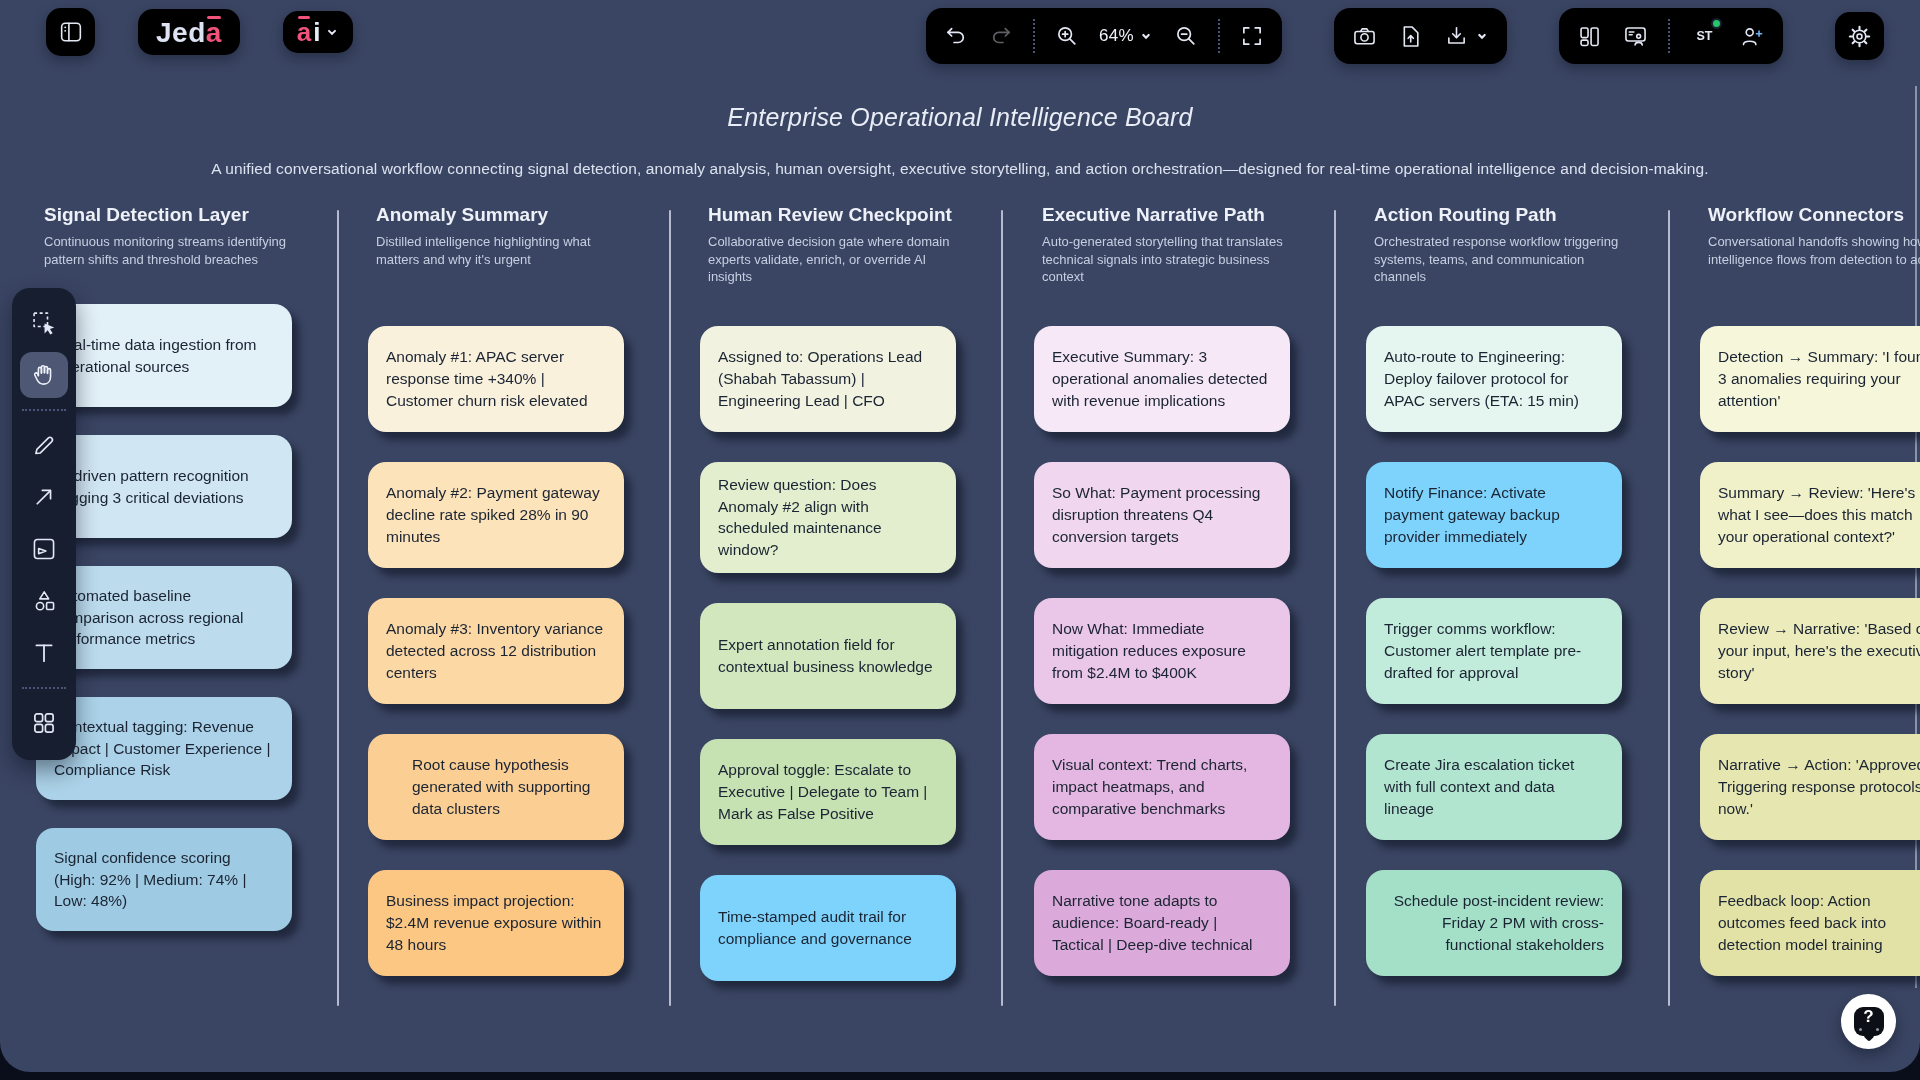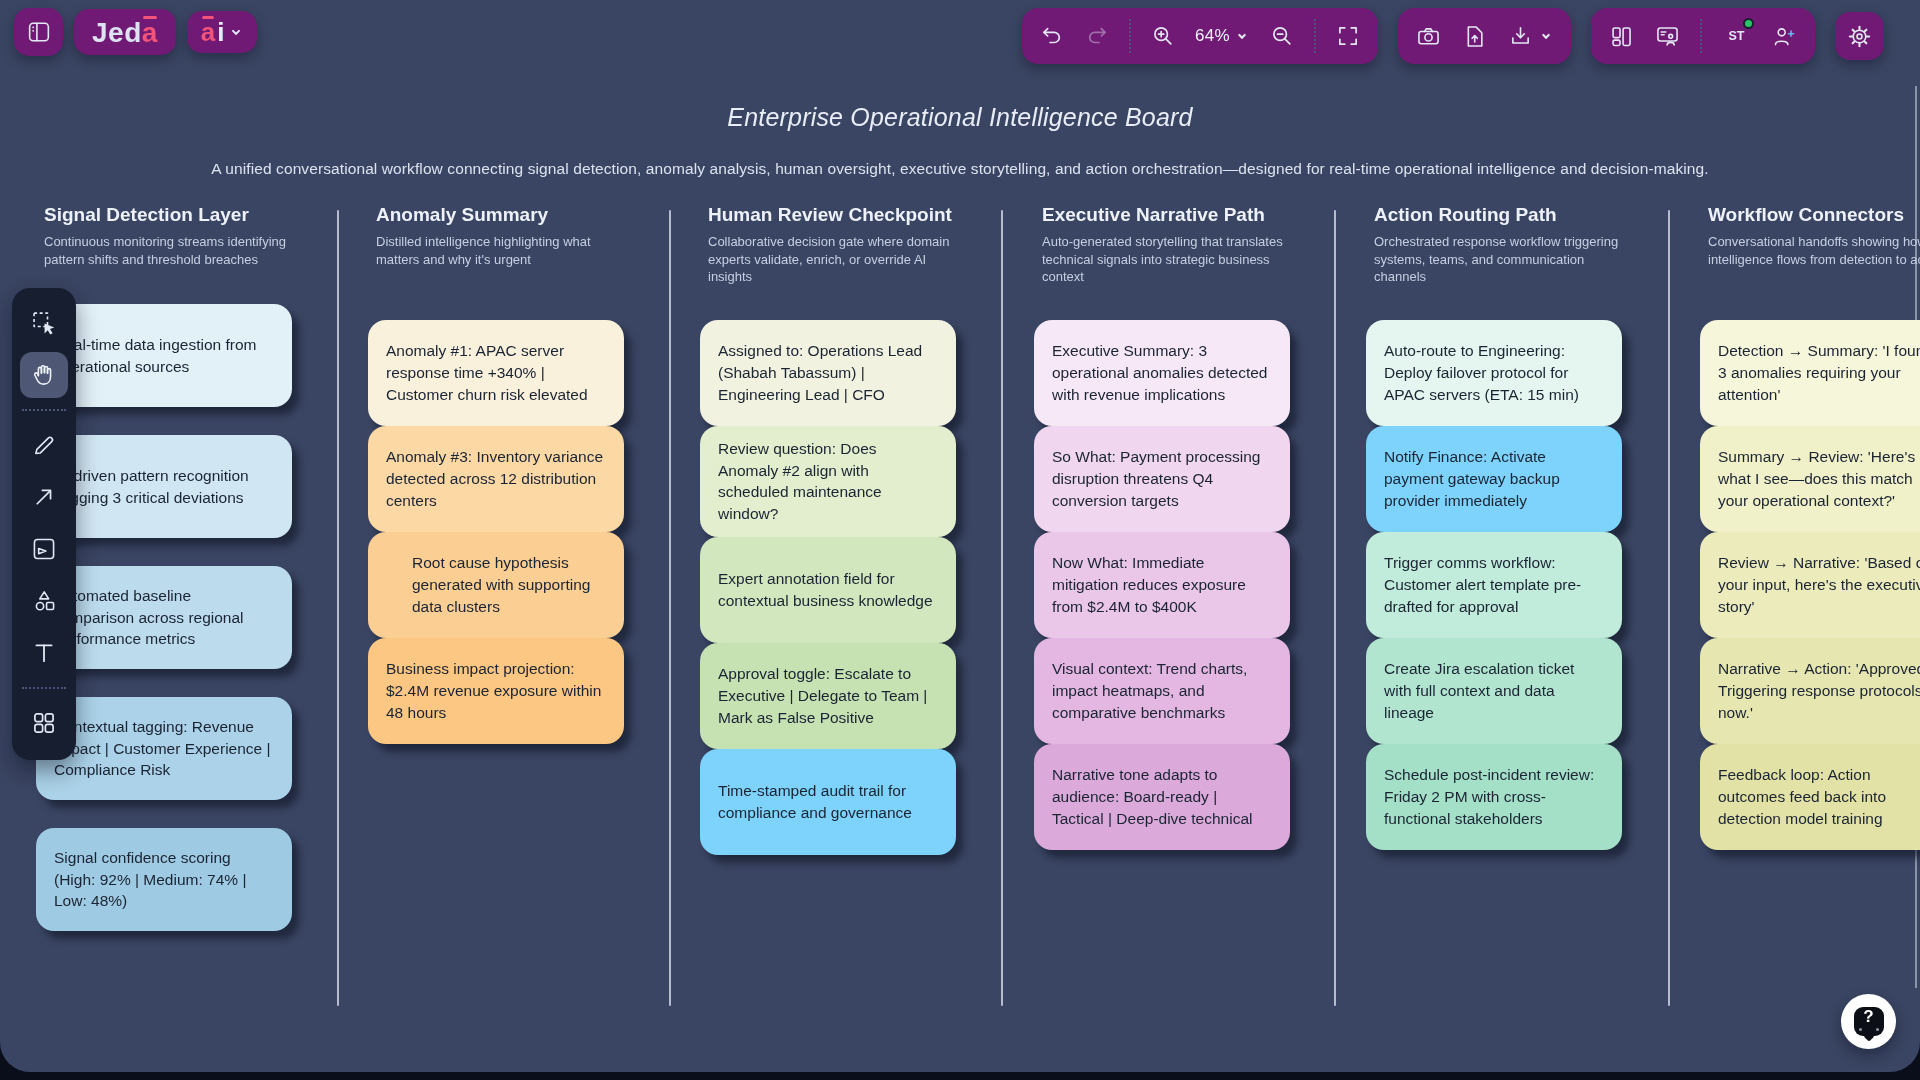--- a/index.html
+++ b/index.html
@@ -6,22 +6,22 @@
   html,body { width:1920px; height:1080px; overflow:hidden; background:#0a0e1a;
               font-family:"Liberation Sans","DejaVu Sans",sans-serif; }
 
   
   .canvas { position:absolute; left:0; top:0; width:1920px; height:1072px;
             background:#3a4563; border-radius:0 0 30px 30px; overflow:hidden; }
 
   
   .topbar { position:absolute; left:0; top:0; width:100%; height:72px; z-index:40; }
   .tb-left { position:absolute; left:14px; top:8px; display:flex; align-items:center; gap:11px; }
-  .grp, .tb-btn { background:#701a75; border:0; border-radius:15px; color:#e3e8f4;
-                  box-shadow:0 5px 12px rgba(8,12,24,.35); cursor:pointer; }
+  .grp, .tb-btn { background:#000000; border:0; border-radius:15px; color:#e3e8f4;
+                  box-shadow:0 5px 12px rgba(8,12,24,.35); cursor:pointer;margin-left:32px; }
   .tb-btn.square { width:49px; height:48px; display:flex; align-items:center; justify-content:center; }
   .tb-btn.logo { height:46px; padding:0 18px; font-size:28px; font-weight:600; letter-spacing:.5px;
                  color:#dde3f3; display:flex; align-items:flex-end; padding-bottom:6px; }
   .tb-btn.ai { height:42px; padding:0 12px 0 14px; font-size:26px; font-weight:600;
                display:flex; align-items:center; gap:2px; color:#e8ecf6; }
   .accent { color:#f2537a; position:relative; }
   .overbar::before { content:""; position:absolute; left:1px; right:1px; top:-1px;
                      height:3px; border-radius:2px; background:#f2537a; }
   .tb-right { position:absolute; right:36px; top:8px; display:flex; align-items:center; gap:20px; }
   .grp { height:56px; display:flex; align-items:center; gap:19px; padding:0 17px; border-radius:16px; }
@@ -46,22 +46,22 @@
 
   
   .divider { position:absolute; top:210px; height:796px; width:2px;
              background:rgba(222,228,240,.75); border-radius:1px; }
   .edge-line { position:absolute; top:86px; height:902px; width:2px; right:3px;
                background:rgba(222,228,240,.5); }
   .column { position:absolute; top:204px; width:300px; }
   .col-title { font-size:19px; font-weight:600; color:#eef2f8; padding-left:8px; }
   .col-desc { font-size:13px; line-height:1.35; color:#c6cfe1; padding-left:8px;
               margin-top:7px; width:255px; }
-  .notes { position:absolute; left:0; top:116px; width:256px;
-           display:flex; flex-direction:column; }
+  .notes { position:absolute; left:0; top:122px; width:256px;
+           display:flex; flex-direction:column; gap:30px; }
   .col-1 .notes { top:100px; gap:28px; }
   .note { min-height:106px; border-radius:18px; padding:12px 18px;
           display:flex; align-items:center; font-size:15.5px; line-height:1.4;
           color:#1b2433; box-shadow:7px 8px 7px rgba(13,18,32,.55); cursor:pointer; }
   .col-1 .note { min-height:103px; }
 
   
   .toolbox { position:absolute; left:12px; top:288px; width:64px; z-index:50;
              background:#171e30; border-radius:18px; padding:12px 0 14px;
              display:flex; flex-direction:column; align-items:center; gap:6px;
@@ -258,20 +258,21 @@
       <div class="note" style="background: rgb(171, 210, 232);">Contextual tagging: Revenue Impact | Customer Experience | Compliance Risk</div>
       <div class="note" style="background: rgb(158, 203, 227);">Signal confidence scoring (High: 92% | Medium: 74% | Low: 48%)</div>
     </div>
   </section>
 
   <section class="column" style="left:368px">
     <h2 class="col-title">Anomaly Summary</h2>
     <p class="col-desc">Distilled intelligence highlighting what matters and why it's urgent</p>
     <div class="notes">
       <div class="note" style="background: rgb(250, 241, 221);">Anomaly #1: APAC server response time +340% | Customer churn risk elevated</div>
+      <div class="note" style="background: rgb(252, 227, 186);">Anomaly #2: Payment gateway decline rate spiked 28% in 90 minutes</div>
       <div class="note" style="background: rgb(252, 216, 165);">Anomaly #3: Inventory variance detected across 12 distribution centers</div>
       <div class="note" style="background: rgb(251, 206, 147); padding-left: 44px;">Root cause hypothesis generated with supporting data clusters</div>
       <div class="note" style="background: rgb(252, 199, 131);">Business impact projection: $2.4M revenue exposure within 48 hours</div>
     </div>
   </section>
 
   <section class="column" style="left:700px">
     <h2 class="col-title">Human Review Checkpoint</h2>
     <p class="col-desc">Collaborative decision gate where domain experts validate, enrich, or override AI insights</p>
     <div class="notes">
@@ -296,21 +297,21 @@
   </section>
 
   <section class="column" style="left:1366px">
     <h2 class="col-title">Action Routing Path</h2>
     <p class="col-desc">Orchestrated response workflow triggering systems, teams, and communication channels</p>
     <div class="notes">
       <div class="note" style="background: rgb(228, 246, 239);">Auto-route to Engineering: Deploy failover protocol for APAC servers (ETA: 15 min)</div>
       <div class="note" style="background: #7dd3fc;">Notify Finance: Activate payment gateway backup provider immediately</div>
       <div class="note" style="background: rgb(193, 235, 218);">Trigger comms workflow: Customer alert template pre-drafted for approval</div>
       <div class="note" style="background: rgb(177, 229, 208);">Create Jira escalation ticket with full context and data lineage</div>
-      <div class="note" style="background: rgb(164, 224, 200);">Schedule post-incident review: Friday 2 PM with cross-functional stakeholders</div>
+      <div class="note" style="background: rgb(164, 224, 200); text-align: right;">Schedule post-incident review: Friday 2 PM with cross-functional stakeholders</div>
     </div>
   </section>
 
   <section class="column" style="left:1700px">
     <h2 class="col-title">Workflow Connectors</h2>
     <p class="col-desc">Conversational handoffs showing how intelligence flows from detection to action</p>
     <div class="notes">
       <div class="note" style="background: rgb(246, 246, 218);">Detection → Summary: 'I found 3 anomalies requiring your attention'</div>
       <div class="note" style="background: rgb(240, 240, 201);">Summary → Review: 'Here's what I see—does this match your operational context?'</div>
       <div class="note" style="background: rgb(235, 235, 188);">Review → Narrative: 'Based on your input, here's the executive story'</div>

